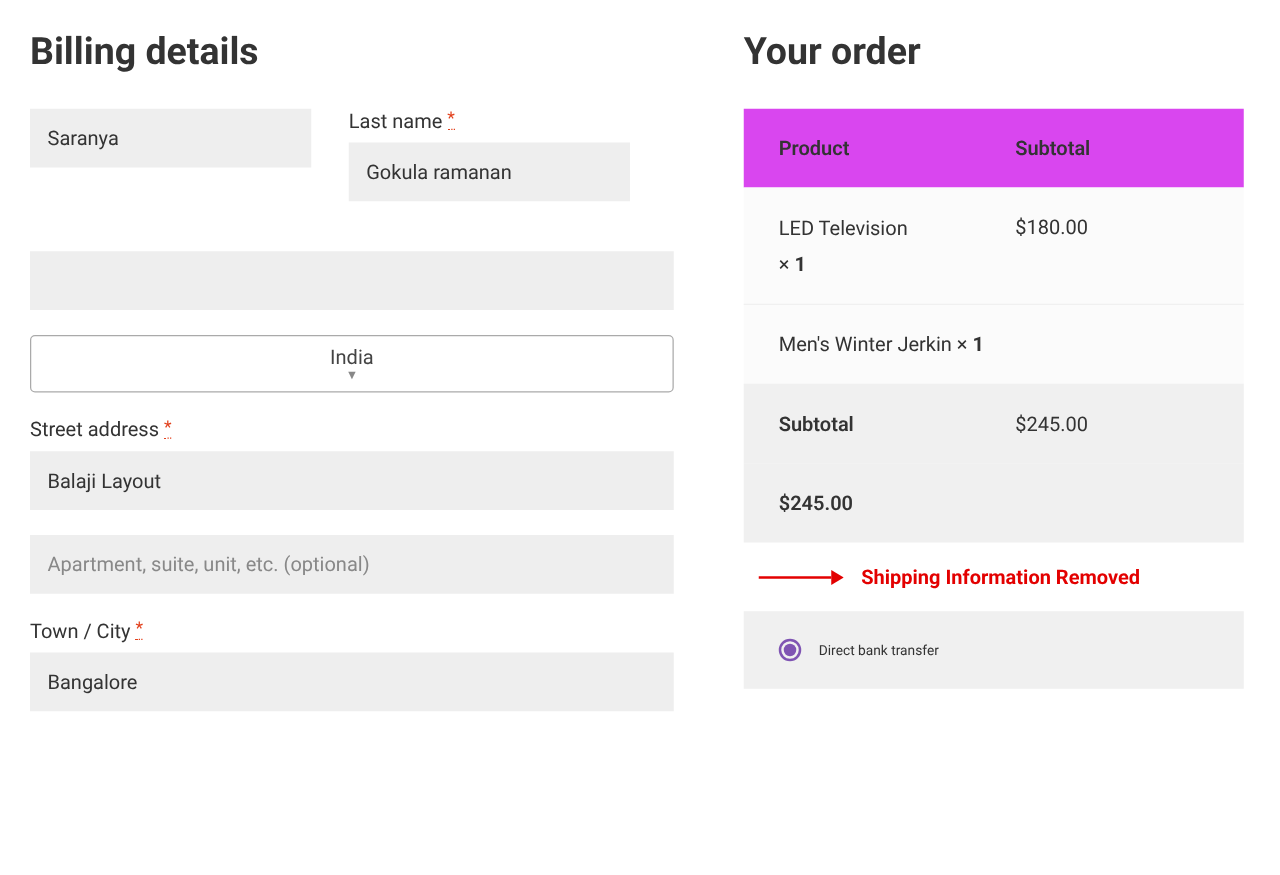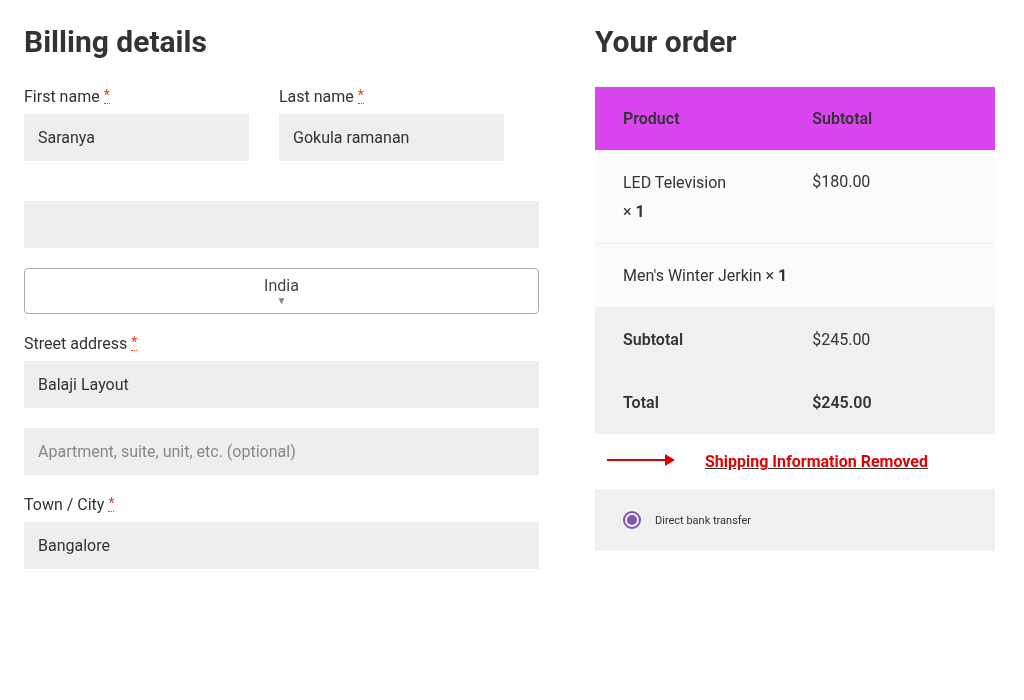--- a/index.html
+++ b/index.html
@@ -141,24 +141,24 @@
       background: #f0f0f0;
     }
     .order-row.total .col-product {
       font-weight: 600;
     }
     .order-row.total .col-subtotal {
       font-weight: 600;
     }
     .annotation {
       display: flex;
+      align-items: center;
       justify-content: flex-start;
       margin: 18px 0 18px 10px;
-      gap: 24px;
-      text-decoration: underline;
+      gap: 8px;
     }
     .annotation-text {
       color: #e30000;
       font-weight: 700;
       font-size: 16px;
       margin-left: 6px;
     }
     .arrow-svg {
       flex-shrink: 0;
     }
@@ -197,24 +197,20 @@
   </style>
 </head>
 <body>
 
 <div class="container">
   <div class="left-col">
     <h2>Billing details</h2>
 
     <div class="form-row">
       <div class="form-group half">
-        <label>
-          <span>First name</span>
-          <span class="required">*</span>
-        </label>
         <input type="text" value="Saranya" style="">
       </div>
       <div class="form-group half">
         <label>
           <span>Last name</span>
           <span class="required">*</span>
         </label>
         <input type="text" value="Gokula ramanan" style="">
       </div>
     </div>
@@ -275,21 +271,20 @@
           <span>Men's Winter Jerkin</span>&nbsp;<span class="inline-qty"><span class="qty-x">×</span> <span class="qty-n">1</span></span>
         </div>
       </div>
 
       <div class="order-row subtotal">
         <div class="col-product">Subtotal</div>
         <div class="col-subtotal">$245.00</div>
       </div>
 
       <div class="order-row total">
-        <div class="col-product">Total</div>
         <div class="col-subtotal">$245.00</div>
       </div>
     </div>
 
     <div class="annotation">
       <svg class="arrow-svg" width="70" height="16" viewBox="0 0 70 16">
         <line x1="2" y1="8" x2="60" y2="8" stroke="#e30000" stroke-width="2"></line>
         <polygon points="60,2 70,8 60,14" fill="#e30000"></polygon>
       </svg>
       <span class="annotation-text">Shipping Information Removed</span>

